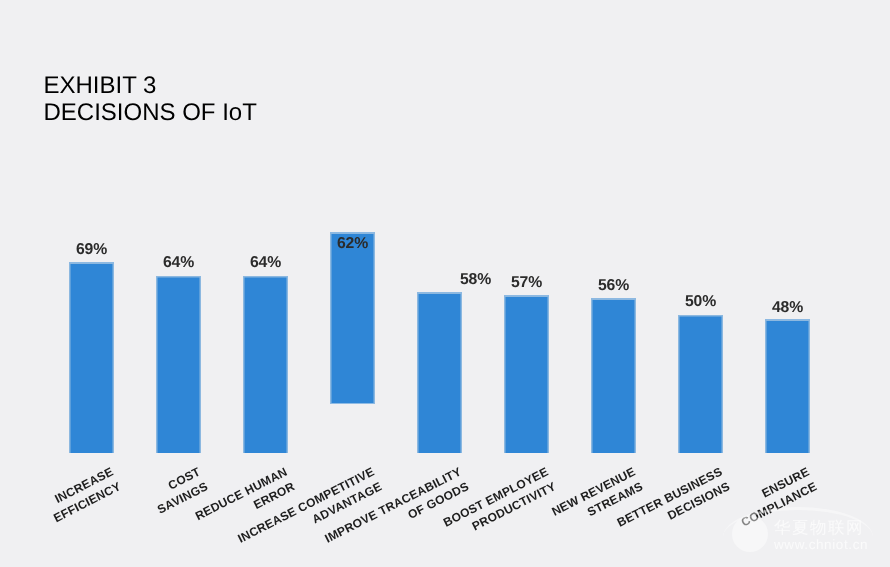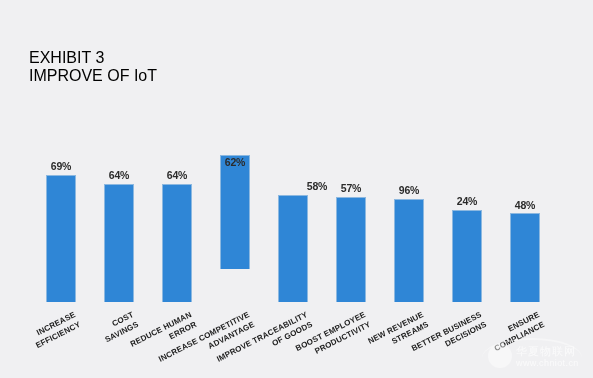--- a/index.html
+++ b/index.html
@@ -125,21 +125,21 @@
     color: rgba(255, 255, 255, 0.92);
     letter-spacing: 0.4px;
     white-space: nowrap;
   }
 </style>
 </head>
 <body>
 
 <div id="header">
   <div>EXHIBIT 3</div>
-  <div>IMPROVE OF IoT</div>
+  <div>DECISIONS OF IoT</div>
 </div>
 
 <div id="plot">
     <div class="bar-group" style="left: 46px; top: 131.04px; height: 126.96px;">
       <div class="bar" style="height: 126.96px; background: rgb(47, 134, 214);"></div>
       <div class="bar-value" style="top: -15px;">69%</div>
     </div>
     <div class="cat-label" style="left: -47px; top: 266px;">INCREASE
 EFFICIENCY</div>
     <div class="bar-group" style="left: 104px; top: 140.24px; height: 117.76px;">
@@ -167,27 +167,27 @@
     <div class="cat-label" style="left: 185px; top: 266px;">IMPROVE TRACEABILITY
 OF GOODS</div>
     <div class="bar-group" style="left: 336px; top: 153.12px; height: 104.88px; border-radius: 15px;">
       <div class="bar" style="height: 104.88px; background: rgb(47, 134, 214);"></div>
       <div class="bar-value" style="top: -15px;">57%</div>
     </div>
     <div class="cat-label" style="left: 243px; top: 266px;">BOOST EMPLOYEE
 PRODUCTIVITY</div>
     <div class="bar-group" style="left: 394px; top: 154.96px; height: 103.04px;">
       <div class="bar" style="height: 103.04px; background: rgb(47, 134, 214);"></div>
-      <div class="bar-value" style="top: -15px;">96%</div>
+      <div class="bar-value" style="top: -15px;">56%</div>
     </div>
     <div class="cat-label" style="left: 301px; top: 266px;">NEW REVENUE
 STREAMS</div>
     <div class="bar-group" style="left: 452px; top: 166px; height: 92px;">
       <div class="bar" style="height: 92px; background: rgb(47, 134, 214);"></div>
-      <div class="bar-value" style="top: -15px;">24%</div>
+      <div class="bar-value" style="top: -15px;">50%</div>
     </div>
     <div class="cat-label" style="left: 359px; top: 266px;">BETTER BUSINESS
 DECISIONS</div>
     <div class="bar-group" style="left: 510px; top: 169.68px; height: 88px;">
       <div class="bar" style="height: 88.32px; background: rgb(47, 134, 214);"></div>
       <div class="bar-value" style="top: -15px;">48%</div>
     </div>
     <div class="cat-label" style="left: 417px; top: 266px;">ENSURE
 COMPLIANCE</div>
   </div>

